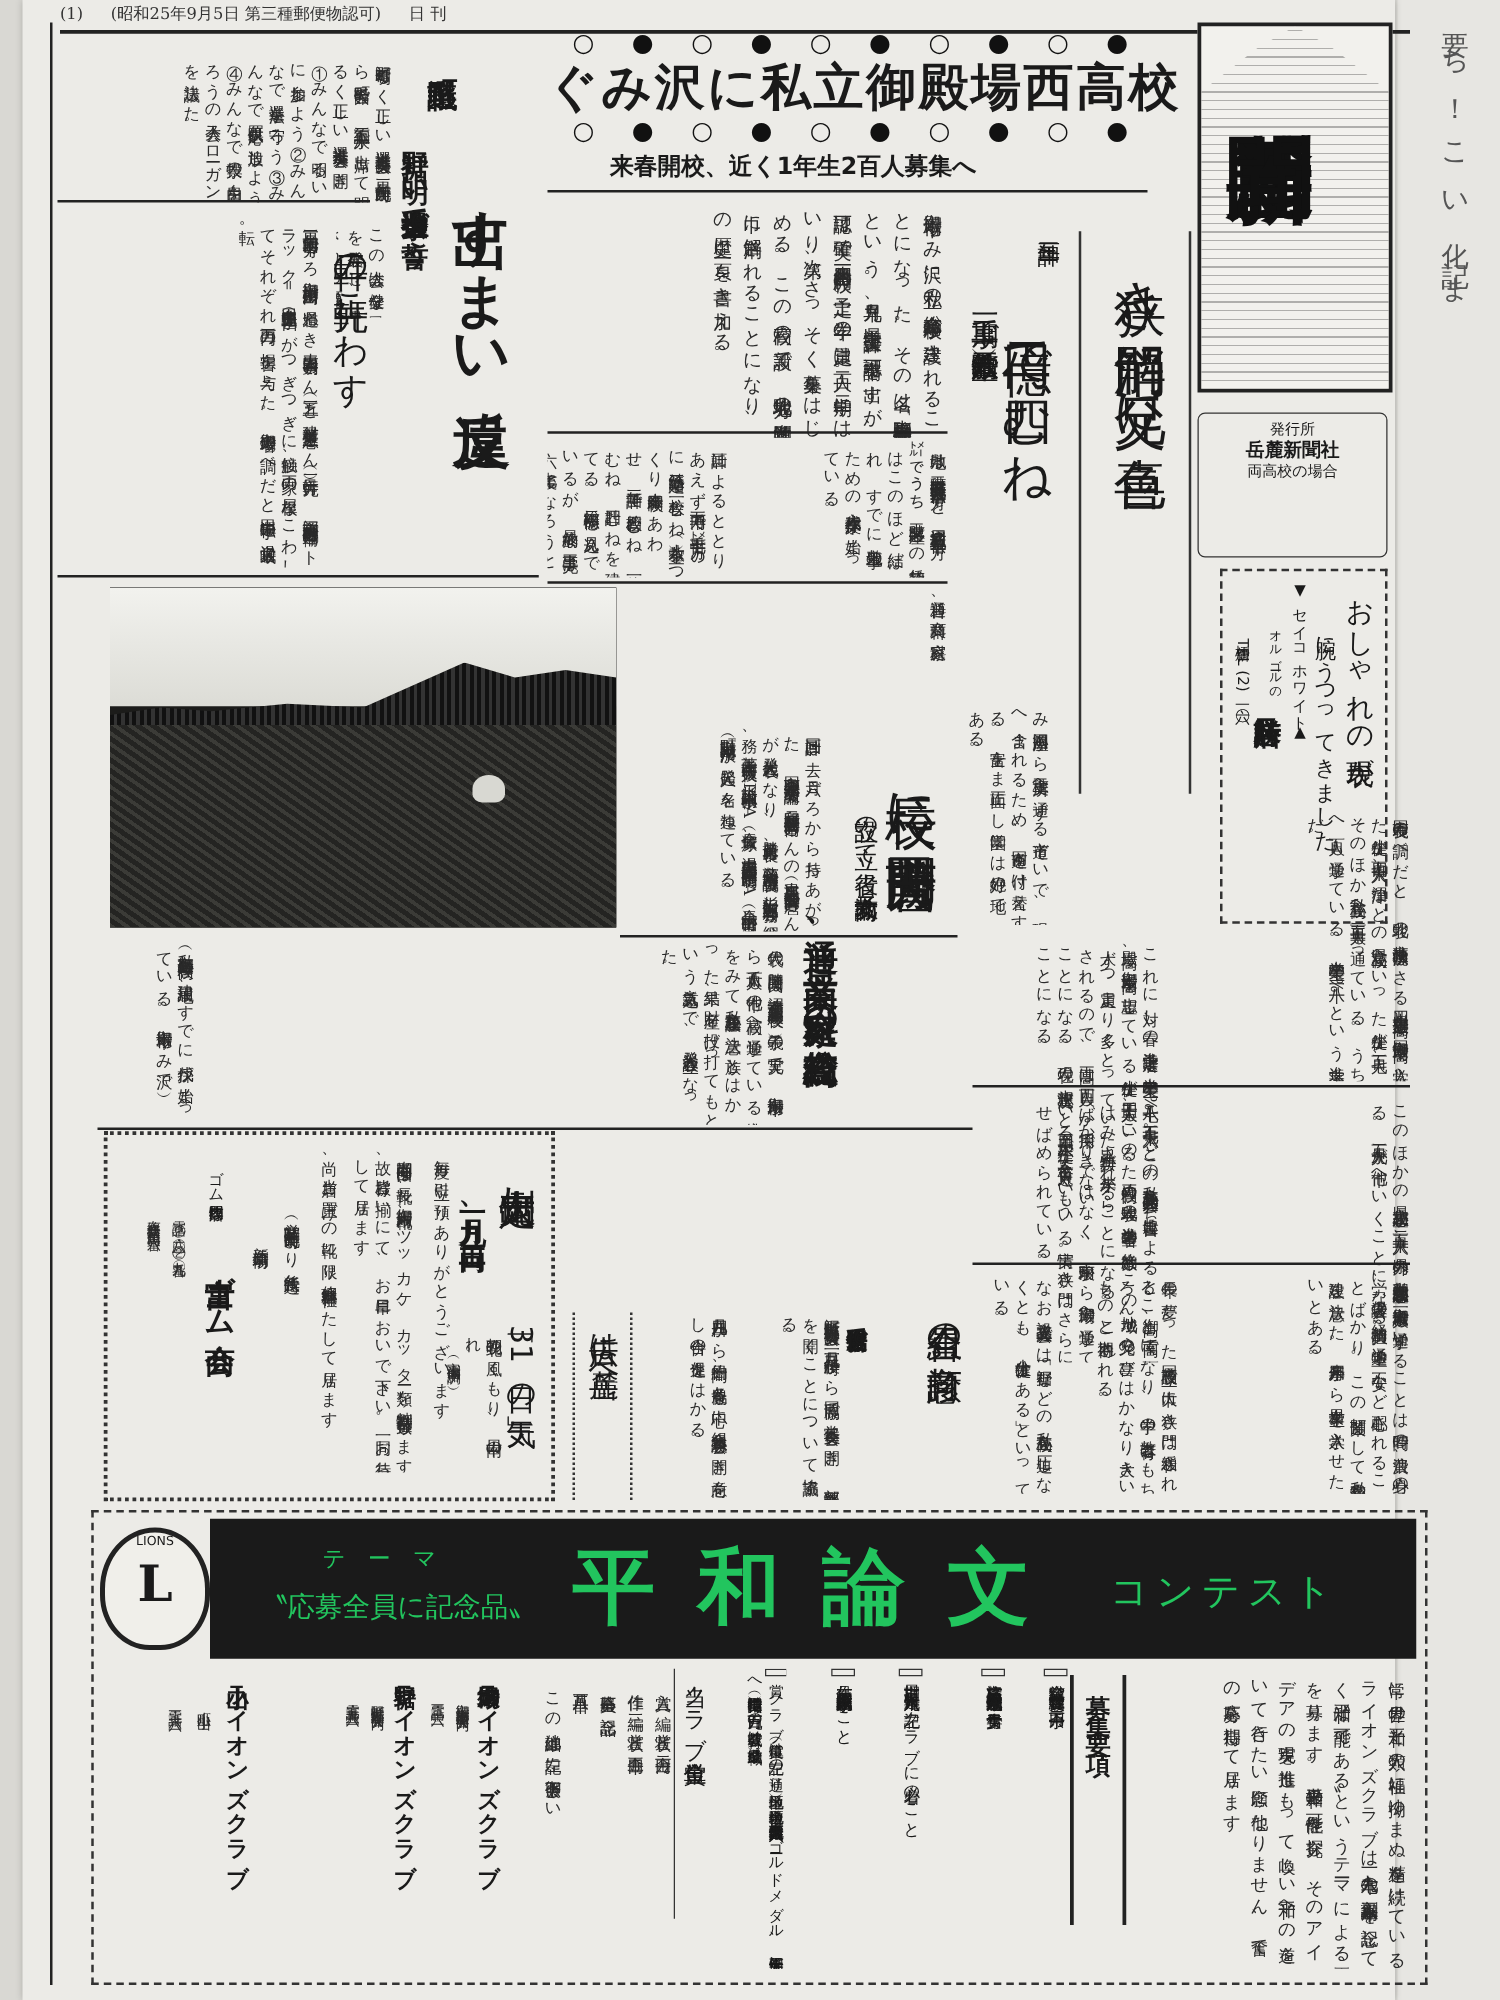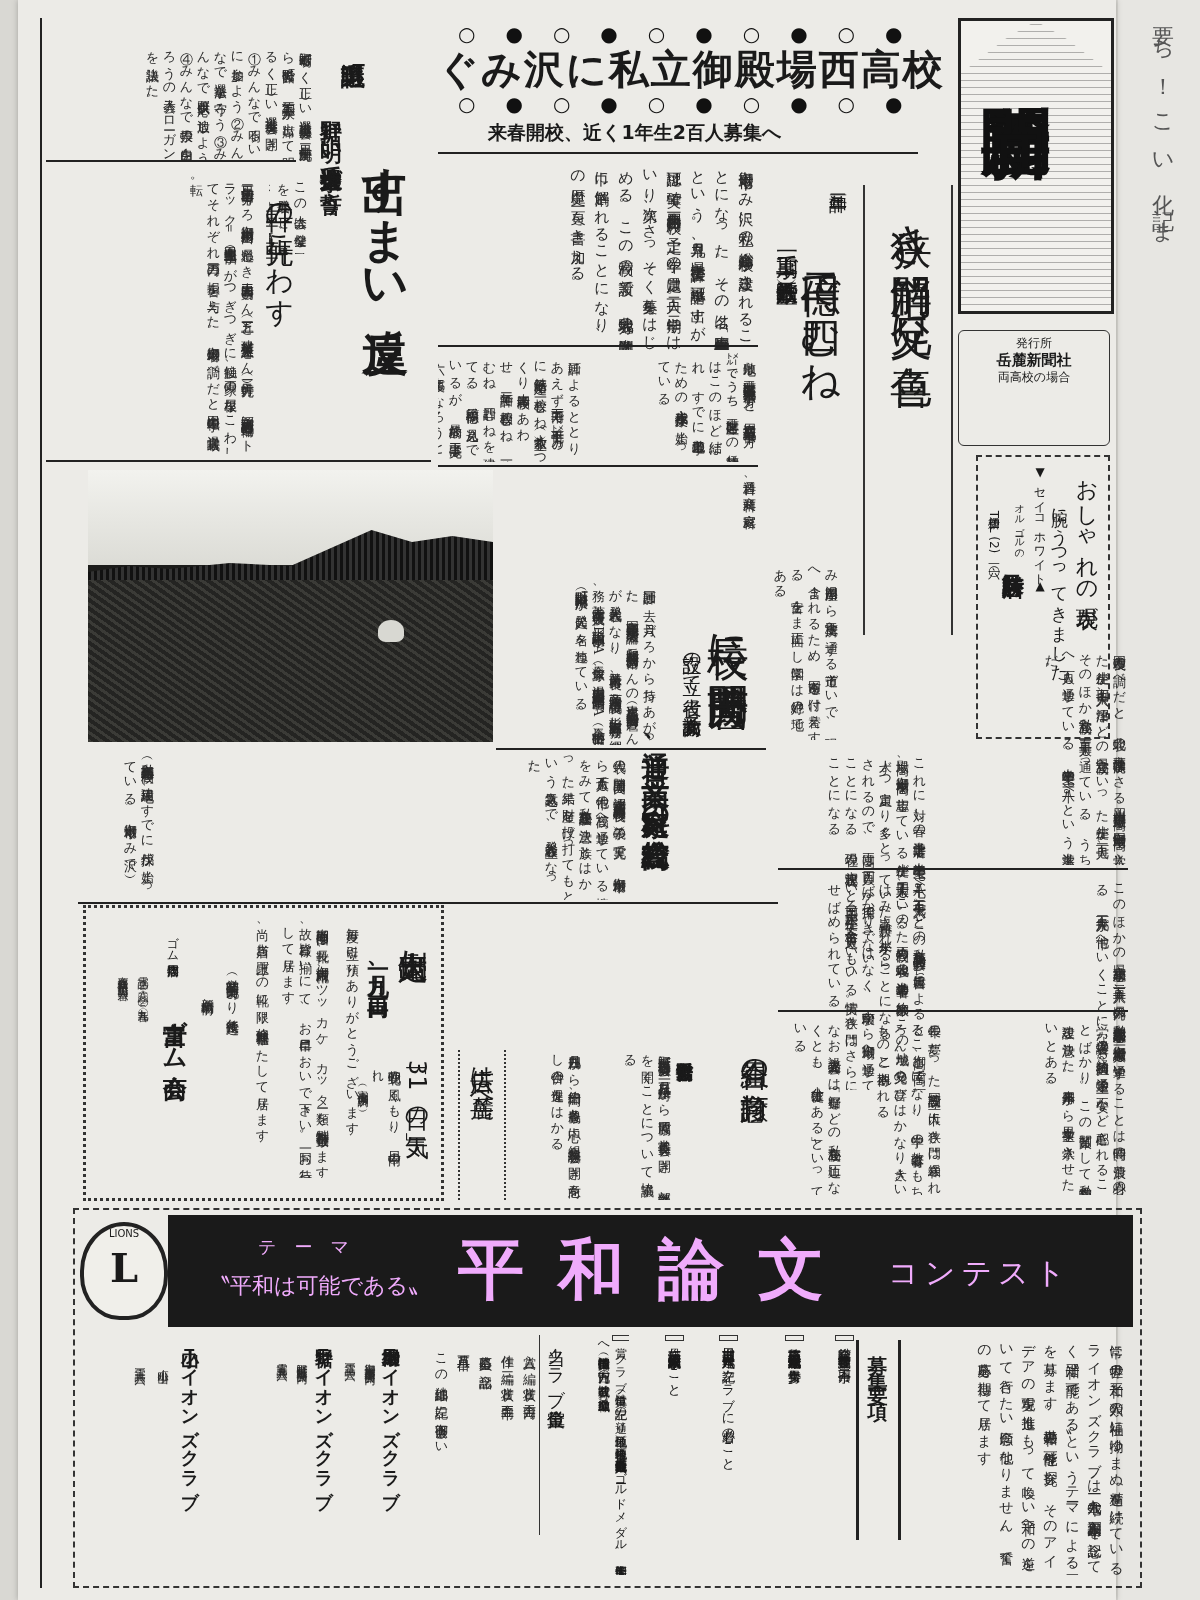--- a/index.html
+++ b/index.html
@@ -20,41 +20,46 @@
   .logo-box .mtn{position:absolute;left:0;top:0;width:100%;height:100%;background:repeating-linear-gradient(0deg,#f2f1ed 0 6px,#333 6px 7px);clip-path:polygon(0 100%,0 18%,30% 6%,50% 0,70% 6%,100% 18%,100% 100%);opacity:.35;}
   .logo-box .title{position:absolute;left:22px;top:30px;font-size:70px;line-height:68px;font-weight:900;font-family:"DejaVu Sans",sans-serif;color:#111;}
   .pub-box{position:absolute;left:940px;top:330px;width:150px;height:110px;border:1px solid #333;border-radius:6px;font-size:12px;text-align:center;font-family:"DejaVu Sans",sans-serif;padding-top:4px;line-height:17px;}
   .ad-watch{position:absolute;left:958px;top:455px;width:130px;height:280px;border:2px dashed #333;}
   .photo{position:absolute;left:70px;top:470px;width:405px;height:272px;background:
       radial-gradient(ellipse at 60% 90%,#3a3a36 0,#1c1c1a 60%) ,#222;overflow:hidden;}
   .photo .sky{position:absolute;left:0;top:0;width:100%;height:95px;background:linear-gradient(#f2f2ee,#dcdcd6);}
   .photo .trees{position:absolute;left:0;top:60px;width:100%;height:60px;background:repeating-linear-gradient(90deg,#111 0 3px,#333 3px 6px);clip-path:polygon(0 100%,0 70%,10% 60%,20% 65%,35% 55%,50% 60%,60% 30%,70% 0,80% 20%,90% 10%,100% 20%,100% 100%);}
   .photo .ground{position:absolute;left:0;top:110px;width:100%;height:162px;background:repeating-linear-gradient(35deg,#3b3b37 0 3px,#242422 3px 7px);}
   .photo .person{position:absolute;left:290px;top:150px;width:26px;height:22px;background:#d8d8d2;border-radius:50% 50% 30% 30%;}
-  .banner{position:absolute;left:150px;top:1215px;width:965px;height:112px;background:#1a1a1a;color:#f0abfc;}
+  .banner{position:absolute;left:150px;top:1215px;width:965px;height:112px;background:#1a1a1a;color:#22c55e;}
   .banner .theme{position:absolute;left:90px;top:20px;font-size:18px;letter-spacing:18px;font-family:"DejaVu Sans",sans-serif;}
   .banner .slogan{position:absolute;left:40px;top:56px;font-size:22px;font-family:"DejaVu Sans",sans-serif;}
   .banner .main{position:absolute;left:290px;top:10px;font-size:66px;letter-spacing:34px;font-weight:bold;font-family:"DejaVu Sans",sans-serif;}
   .banner .sub{position:absolute;left:720px;top:38px;font-size:30px;letter-spacing:6px;font-family:"DejaVu Sans",sans-serif;}
   .lions{position:absolute;left:62px;top:1222px;width:80px;height:90px;border-radius:50% 50% 45% 45%;border:4px solid #222;background:#f0efea;text-align:center;}
   .lions .L{font-size:40px;font-weight:bold;margin-top:18px;font-family:"DejaVu Serif",serif;}
   .lions .t{position:absolute;top:2px;left:0;width:100%;font-size:10px;font-family:"DejaVu Sans",sans-serif;}
   .contest-box{position:absolute;left:55px;top:1208px;width:1065px;height:376px;border:2px dashed #333;}
   .boxtitle{border:1px solid #333;padding:2px 1px;}
   .ad-sale{position:absolute;left:65px;top:905px;width:355px;height:290px;border:3px dotted #333;}
 </style>
 </head>
 <body>
 
 <div class="right-edge">
     <div class="v">要ち！こい化記ま</div>
   </div>
 
 <div class="paper">
 
+  <div class="masthead-line">
+    <span>(1)</span>
+    <span>(昭和25年9月5日 第三種郵便物認可)</span>
+    <span>日 刊</span>
+  </div>
 
   <div class="rule-v" style="left:22px;top:18px;height:1570px;"></div>
 
   <div class="abs" style="left:28px;top:24px;width:378px;height:430px;">
     <div class="abs v body-text" style="right:110px;top:18px;height:120px;width:260px;">裾野町明るく正しい選挙推進委員会は三十日午前九時から町民会館で、約三百五十人が出席して明るく正しい選挙推進大会を開き、①みんなで明るい選挙に参加しよう②みんなで選挙法を守ろう③みんなで買収供応を追放しよう④みんなで投票の自由を守ろうの大会スローガンを決議した。</div>
     <div class="abs v head-big" style="right:55px;top:20px;height:110px;font-size:24px;">町議選</div>
     <div class="abs v head-big" style="right:8px;top:110px;height:300px;font-size:46px;">出すまい違反</div>
     <div class="abs v" style="right:78px;top:80px;height:340px;font-size:22px;font-family:'DejaVu Sans',sans-serif;font-weight:bold;">裾野　明い選挙推進大会で誓う</div>
     <div class="abs v body-text" style="right:115px;top:150px;height:80px;width:40px;">この大会は健全な民主政治を発展させ、十月執行される町議選の意義を深め、ムードを高めるために開かれた〝違反のない明るい選挙〟</div>
   </div>
@@ -165,21 +170,21 @@
     <div class="abs v body-text" style="right:190px;top:5px;height:155px;width:70px;">九月四日から約十日間、各農協を中心に組合員懇談会を開き意向を打診し合併の促進をはかる。</div>
   </div>
 
   <div class="contest-box"></div>
   <div class="lions">
     <div class="t">LIONS</div>
     <div class="L">L</div>
   </div>
   <div class="banner">
     <div class="theme">テーマ</div>
-    <div class="slogan">〝平和は可能である〟</div>
+    <div class="slogan">〝応募全員に記念品〟</div>
     <div class="main">平和論文</div>
     <div class="sub">コンテスト</div>
   </div>
 
   <div class="abs v body-text" style="left:880px;top:1335px;width:230px;height:240px;font-size:14px;line-height:22px;">常に世界の平和と人類の福祉に拗ゆまぬ精進を続けているライオンズクラブは一九六七年の創設五十周年を記念して広く〝平和は可能である〟というテーマによる平和論文を募ります。世界平和の可能性を探究し、そのアイデアの実現を推進しもって喚しい平和への道を拓いて行きたい念願に他なりません、奮ての応募を期待して居ります</div>
   <div class="abs v head-big" style="left:838px;top:1340px;height:200px;font-size:20px;border-left:3px solid #222;border-right:3px solid #222;padding:0 6px;letter-spacing:16px;">募集要項</div>
 
   <div class="abs" style="left:560px;top:1335px;width:275px;height:240px;">
     <div class="abs v" style="right:0;top:0;height:240px;width:48px;font-size:13px;">
       <span class="boxtitle">賞金総額</span>

